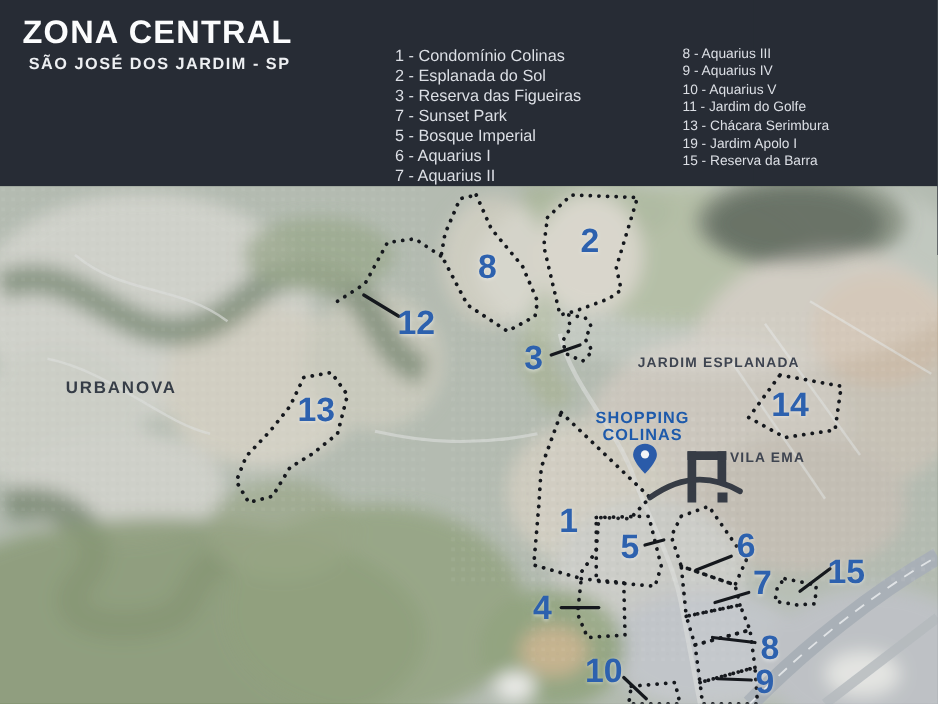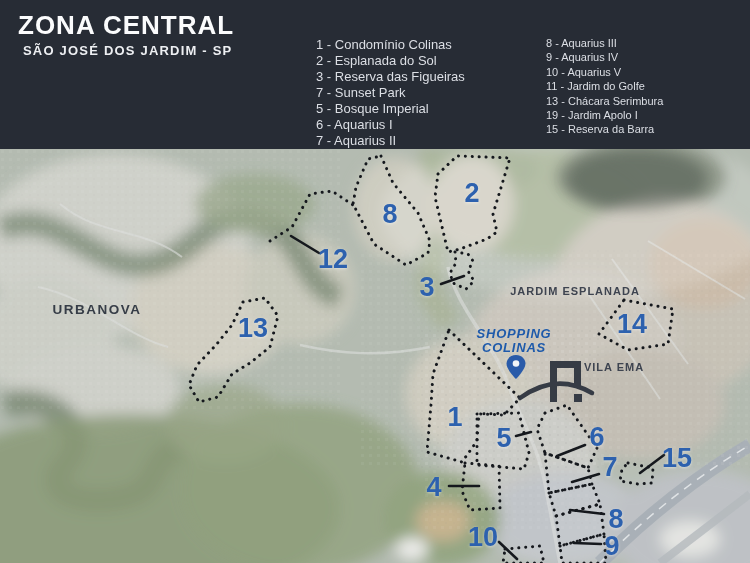--- a/index.html
+++ b/index.html
@@ -31,21 +31,20 @@
     text-shadow:0 1px 3px rgba(255,255,255,.45);line-height:1;
   }
   .area-label{
     position:absolute;transform:translate(-50%,-50%);font-weight:700;
     white-space:nowrap;line-height:1;
   }
   .poi-label{
     position:absolute;transform:translate(-50%,-50%);text-align:center;
     font-weight:800;font-size:13px;letter-spacing:0.8px;line-height:14px;
     white-space:nowrap;
-    font-style:italic;
   }
 </style>
 </head>
 <body>
 
 <div class="page">
 
   <div class="header">
     <h1 class="title">ZONA CENTRAL</h1>
     <div class="subtitle">SÃO JOSÉ DOS JARDIM - SP</div>

